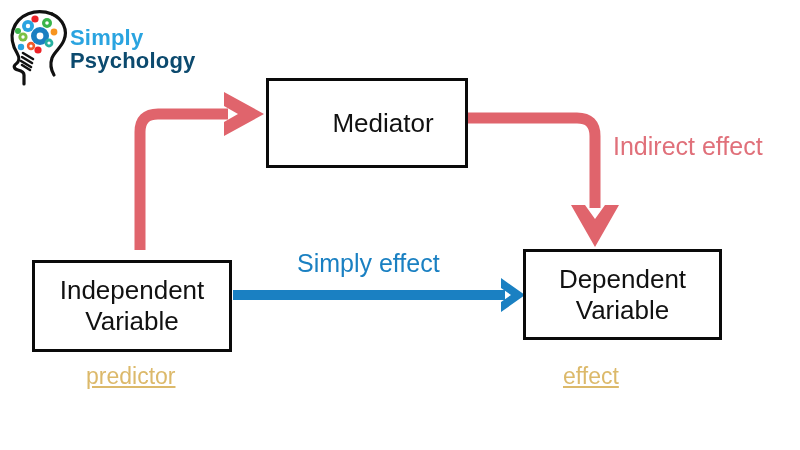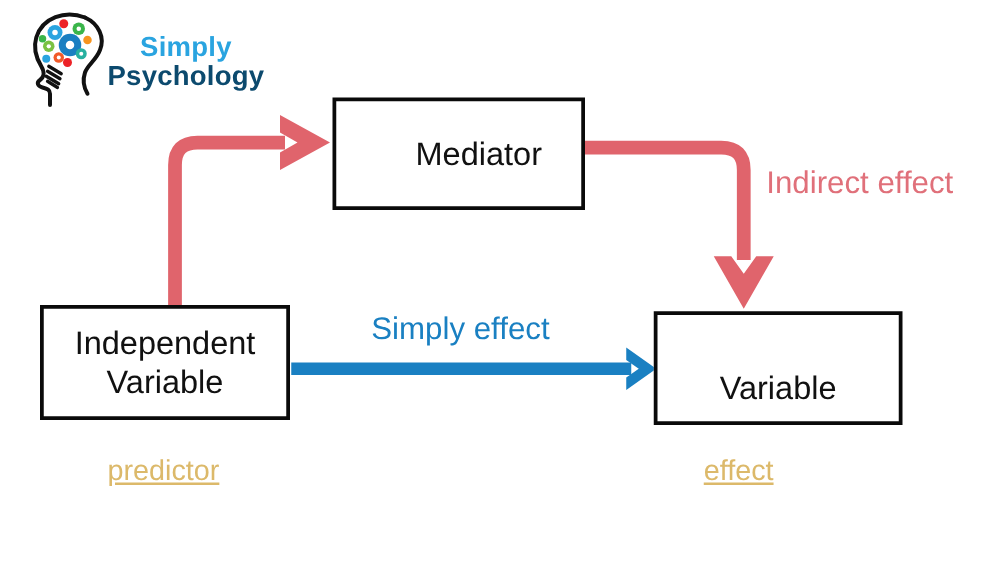--- a/index.html
+++ b/index.html
@@ -14,25 +14,24 @@
     position: relative;
     width: 800px;
     height: 450px;
     background: #ffffff;
     overflow: hidden;
   }
 
   
   .logo-wrap {
     position: absolute;
-    left: 16px;
+    left: 0;
     top: 6px;
     width: 190px;
     height: 80px;
-    text-align: center;
   }
   .logo-mark {
     position: absolute;
     left: 0;
     top: 0;
     width: 78px;
     height: 80px;
   }
   .logo-text {
     position: absolute;
@@ -63,21 +62,21 @@
     display: flex;
     align-items: center;
     justify-content: center;
     text-align: center;
     color: #111111;
     font-size: 26px;
     line-height: 1.18;
     font-weight: 400;
   }
   #node-mediator { left: 266px; top: 78px;  width: 202px; height: 90px; padding-left: 32px; }
-  #node-iv       { left: 32px;  top: 244px; width: 200px; height: 92px; }
+  #node-iv       { left: 32px;  top: 260px; width: 200px; height: 92px; }
   #node-dv       { left: 523px; top: 249px; width: 199px; height: 91px; }
 
   
   .free-label {
     position: absolute;
     white-space: nowrap;
     font-size: 25px;
     font-weight: 400;
   }
   #label-direct   { left: 297px; top: 249px; color: #1a80c2; }
@@ -172,21 +171,21 @@
 
   <div class="node" id="node-iv">
     <span>
       <span>Independent</span><br>
       <span>Variable</span>
     </span>
   </div>
 
   <div class="node" id="node-dv">
     <span>
-      <br>
+      <span>Dependent</span><br>
       <span>Variable</span>
     </span>
   </div>
 
   <div class="free-label" id="label-direct">Simply effect</div>
 
   <div class="free-label" id="label-indirect">Indirect effect</div>
 
   <div class="sub-label" id="label-predictor">predictor</div>
 

